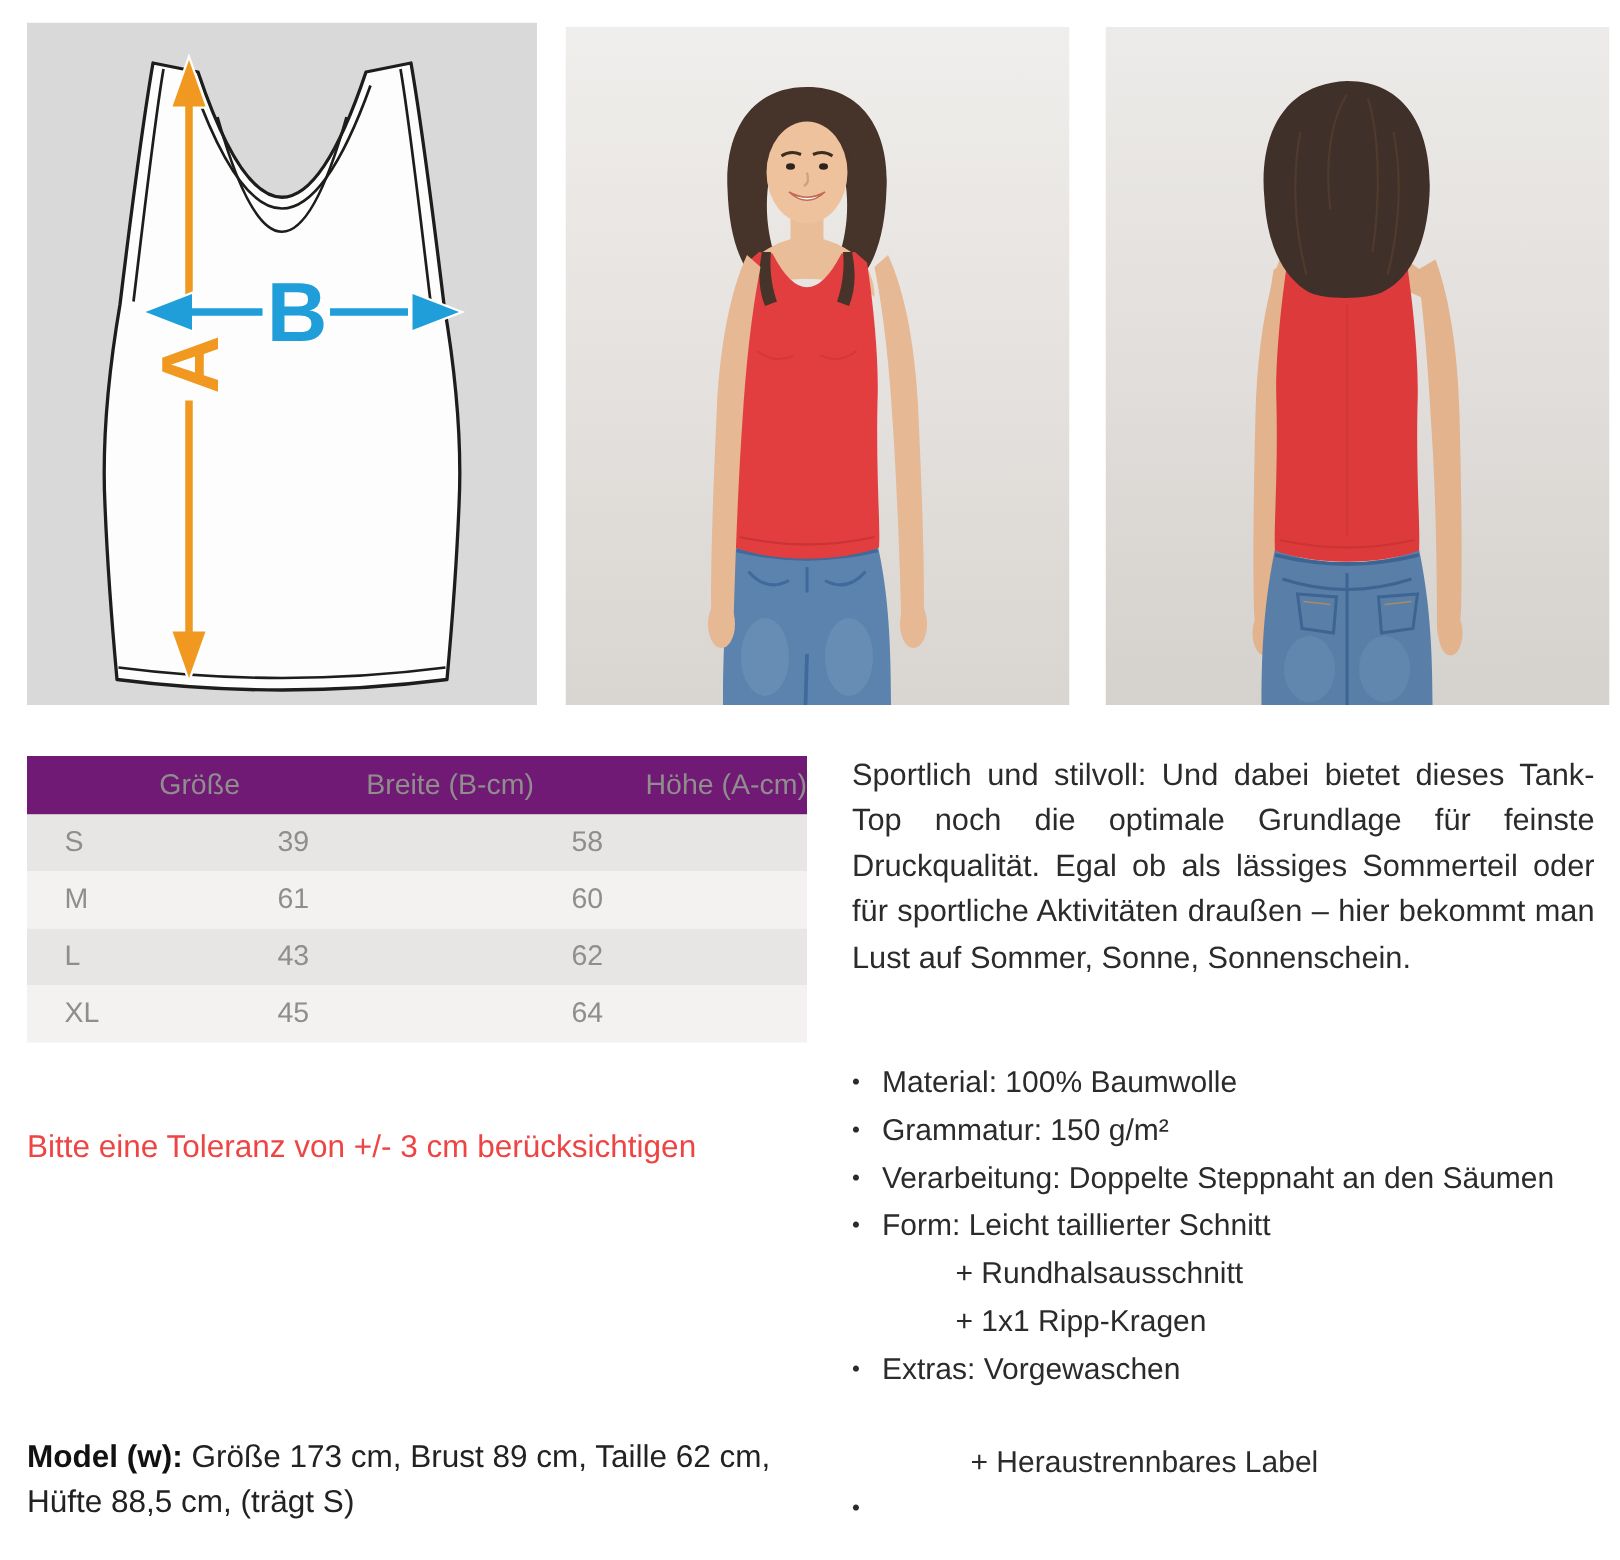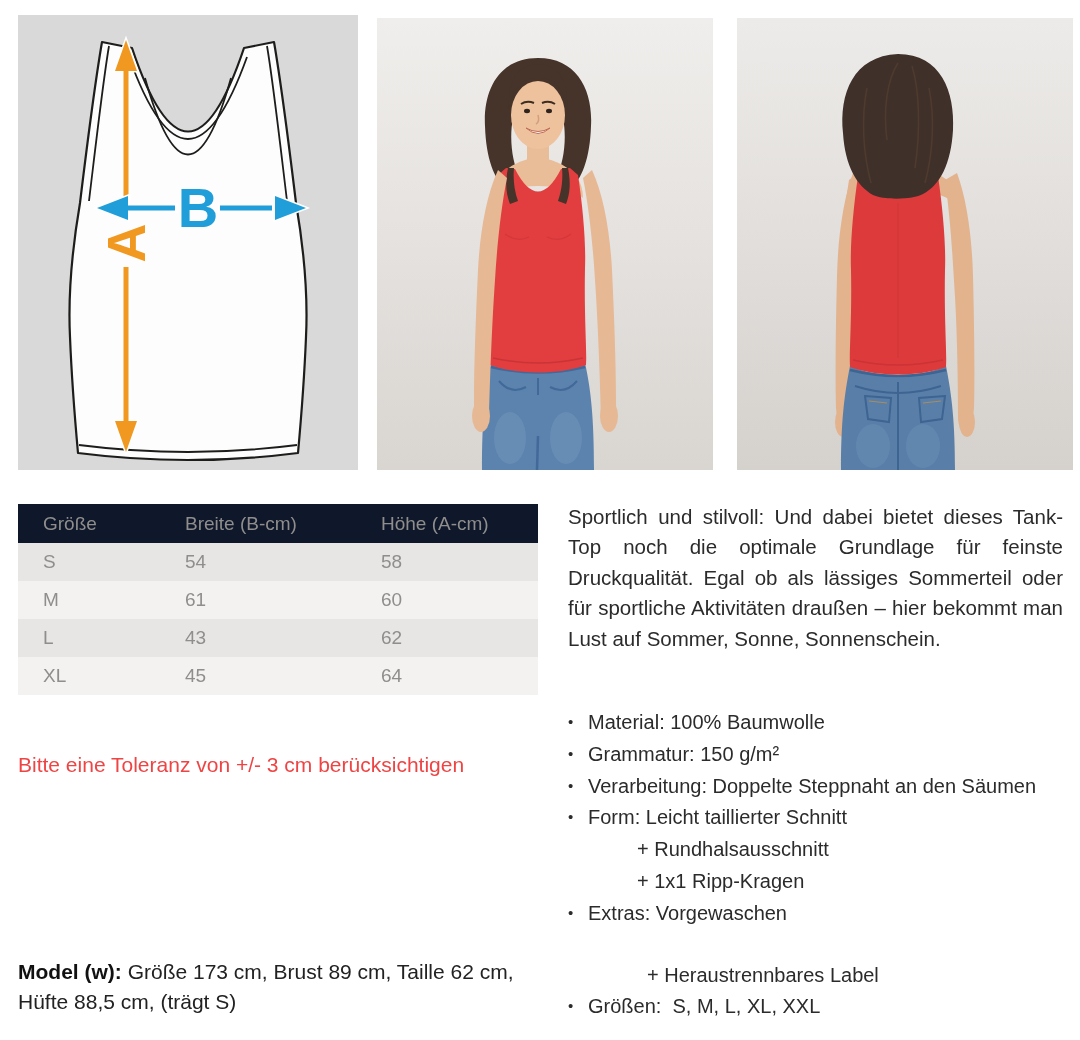--- a/index.html
+++ b/index.html
@@ -10,21 +10,21 @@
   #diagram-panel { left:18px; top:15px;  width:340px; height:455px; }
   #front-panel   { left:377px; top:18px; width:336px; height:452px; }
   #back-panel    { left:737px; top:18px; width:336px; height:452px; }
   .panel svg { display:block; width:100%; height:100%; }
 
   
   .size-table { position:absolute; left:18px; top:504px; width:520px;
                 border-collapse:collapse; font-size:19px; color:#8f8e8c; }
   .size-table td { height:38px; vertical-align:middle; padding-left:25px; }
   .size-table .c1 { width:142px; } .size-table .c2 { width:196px; } .size-table .c3 { width:182px; }
-  .size-table tr.hdr  td { background:#0f172a; height:39px; }
+  .size-table tr.hdr  td { background:#701a75; height:39px;text-align:right; }
   .size-table tr.dark td { background:#e7e6e4; }
   .size-table tr.lite td { background:#f3f2f0; }
 
   .tolerance { position:absolute; left:18px; top:753px; font-size:21px; color:#ef4444; }
 
   .model-info { position:absolute; left:18px; top:957px; width:535px;
                 font-size:21px; line-height:30px; color:#222222; white-space:pre-wrap; }
   .model-info .lbl { font-weight:bold; color:#111111; }
 
   .description { position:absolute; left:568px; top:502px; width:495px;
@@ -210,21 +210,21 @@
 
   <table class="size-table">
     <tbody>
       <tr class="hdr">
         <td class="c1">Größe</td>
         <td class="c2">Breite (B-cm)</td>
         <td class="c3">Höhe (A-cm)</td>
       </tr>
       <tr class="dark">
         <td>S</td>
-        <td>54</td>
+        <td>39</td>
         <td>58</td>
       </tr>
       <tr class="lite">
         <td>M</td>
         <td>61</td>
         <td>60</td>
       </tr>
       <tr class="dark">
         <td>L</td>
         <td>43</td>
@@ -269,17 +269,16 @@
       </div>
     <div class="d-row">
         <span class="dot">•</span>
         <span class="txt">Extras: Vorgewaschen</span>
       </div>
     <div class="d-row ind2">
         <span class="txt">+ Heraustrennbares Label</span>
       </div>
     <div class="d-row">
         <span class="dot">•</span>
-        <span class="txt">Größen:  S, M, L, XL, XXL</span>
       </div>
   </div>
 
 </div>
 
 </body></html>

